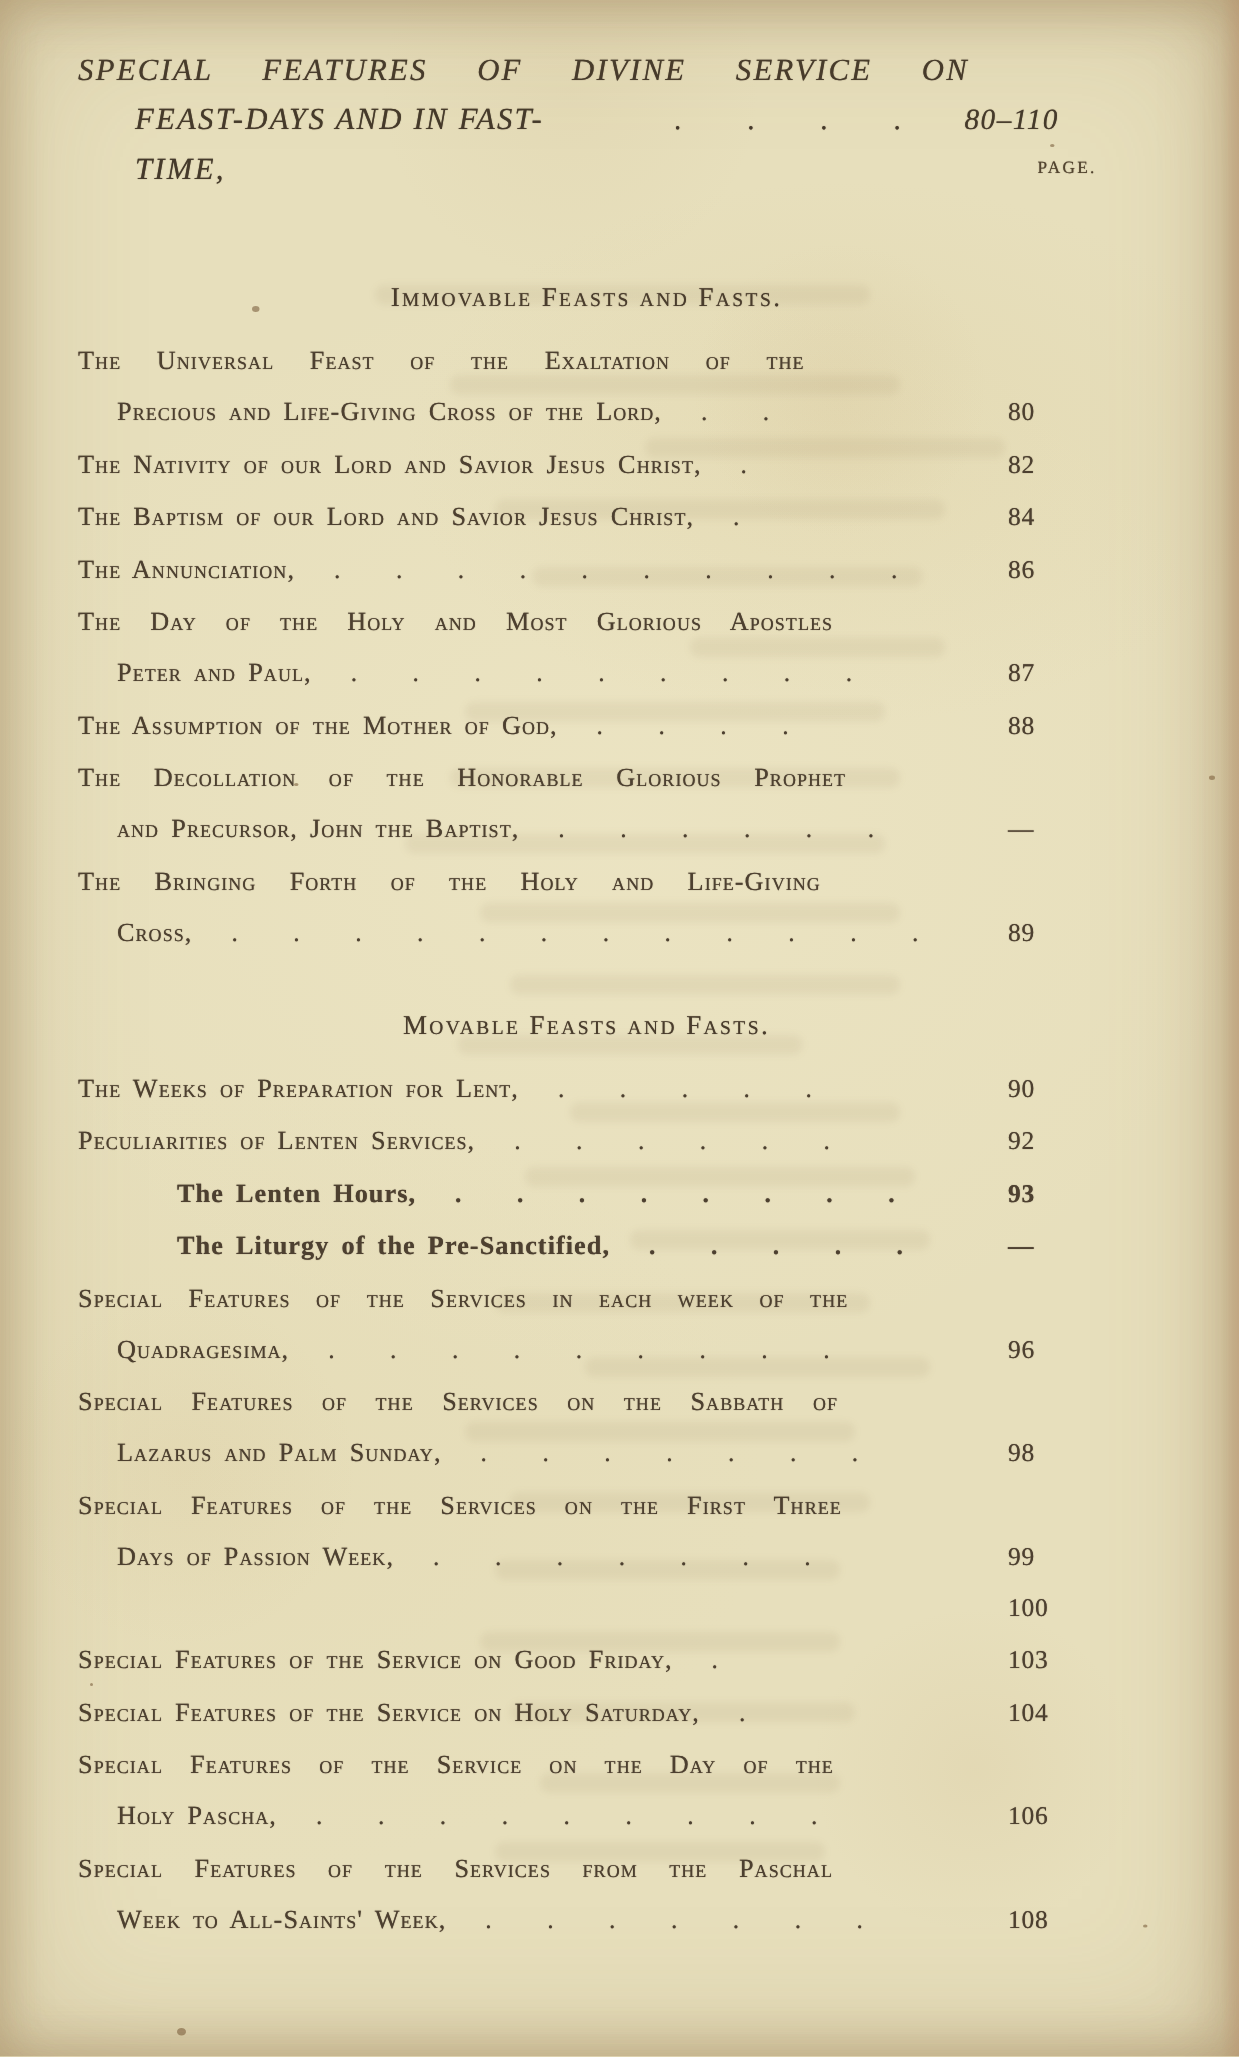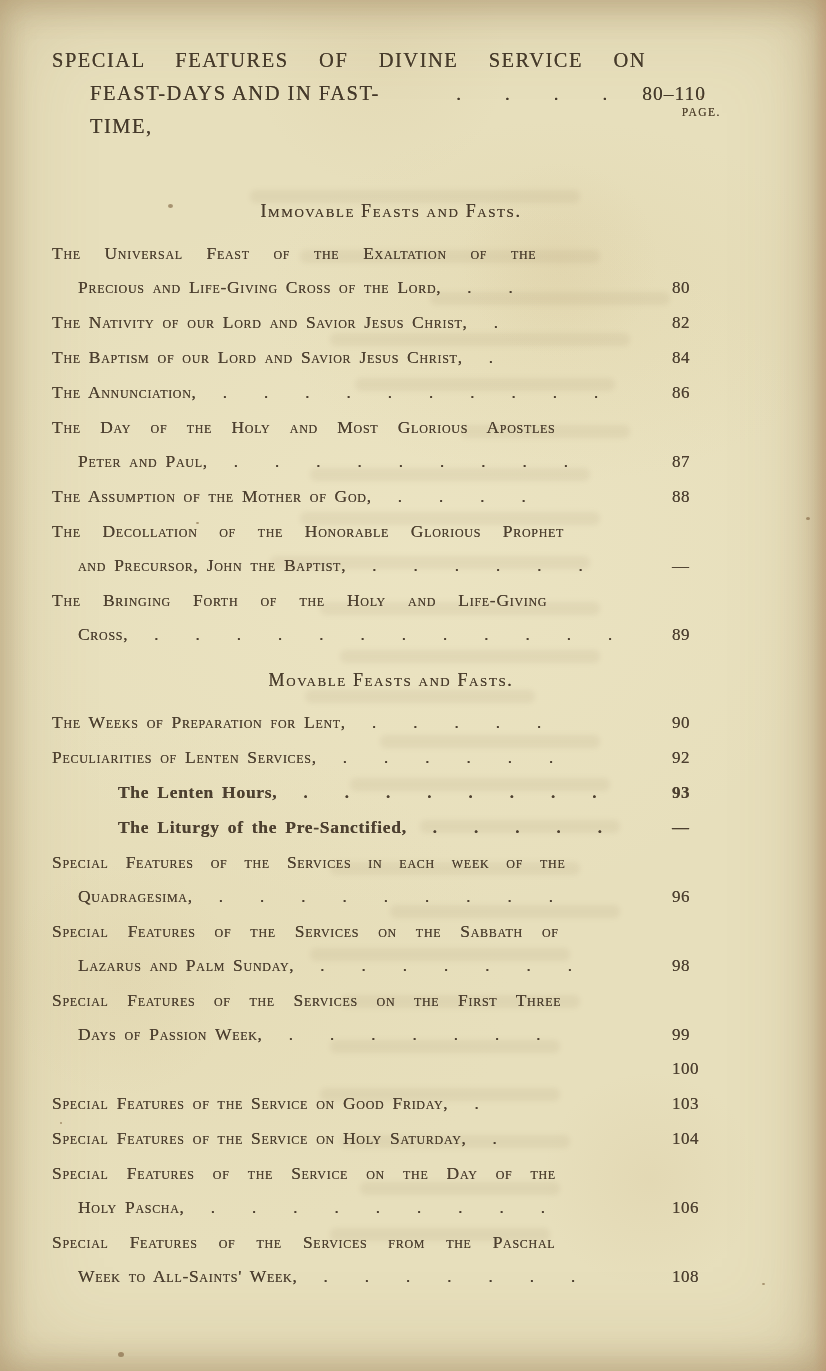--- a/index.html
+++ b/index.html
@@ -19,31 +19,31 @@
       inset -16px 0 38px rgba(152,112,72,.22),
       inset 10px 0 30px rgba(150,120,78,.12),
       inset 0 12px 30px rgba(150,120,80,.14),
       inset 0 -10px 28px rgba(140,110,70,.12);}
   .right-edge{position:absolute;right:0;top:0;bottom:0;width:12px;z-index:6;pointer-events:none;
     background:linear-gradient(to left, rgba(186,136,102,.28), rgba(186,136,102,0));}
   .content{position:absolute;inset:0;padding:0 120px 0 52px;box-sizing:border-box;z-index:3;}
   .ink{text-shadow:0 0 .6px rgba(77,64,48,.85);}
   .folio{margin-top:44px;height:28px;line-height:28px;text-align:center;padding-left:36px;
     font-size:21px;letter-spacing:3px;color:#473b2c;}
-  .page-label{position:absolute;top:106px;right:105px;font-size:11.5px;letter-spacing:1.5px;color:#53452f;z-index:4;}
-  .heading{margin-top:44px;font-size:20.5px;line-height:33px;letter-spacing:1.5px;color:#453a2b;}
+  .page-label{position:absolute;top:106px;right:95px;font-size:11.5px;letter-spacing:1.5px;color:#53452f;z-index:4;}
+  .heading{margin-top:31px;font-size:20.5px;line-height:33px;letter-spacing:1.5px;color:#453a2b;font-style:italic;}
   .heading .l1{margin-right:60px;text-align:justify;text-align-last:justify;}
   .heading .l2row{display:flex;align-items:baseline;padding-left:38px;}
   .heading .l2row .dots{flex:1 1 auto;overflow:hidden;white-space:nowrap;letter-spacing:44px;
     padding-left:30px;font-size:19px;}
   .heading .l2row .pg{text-align:right;white-space:nowrap;font-size:19.5px;letter-spacing:1px;}
   .stitle{text-align:center;padding-left:24px;font-variant:small-caps;font-size:18px;
     letter-spacing:1.6px;line-height:24px;color:#493c2c;}
   .section:first-child .stitle{margin-top:56px;}
-  .section + .section .stitle{margin-top:16px;}
+  .section + .section .stitle{margin-top:32px;}
   .rows{margin-top:13px;}
   .row{display:flex;align-items:baseline;line-height:34px;}
   .row .t{font-variant:small-caps;font-size:17.5px;letter-spacing:.7px;word-spacing:3px;}
   .row.fill .t{flex:1 1 auto;text-align:justify;text-align-last:justify;}
   .row.i1{padding-left:26px;}
   .row.i2{padding-left:66px;font-weight:bold;}
   .row.i2 .t{font-variant:normal;font-size:17.5px;}
   .row .dots{flex:1 1 auto;overflow:hidden;white-space:nowrap;letter-spacing:37px;
     padding-left:26px;font-size:17px;}
   .row .pg{min-width:34px;text-align:left;white-space:nowrap;font-size:17px;letter-spacing:.5px;}

